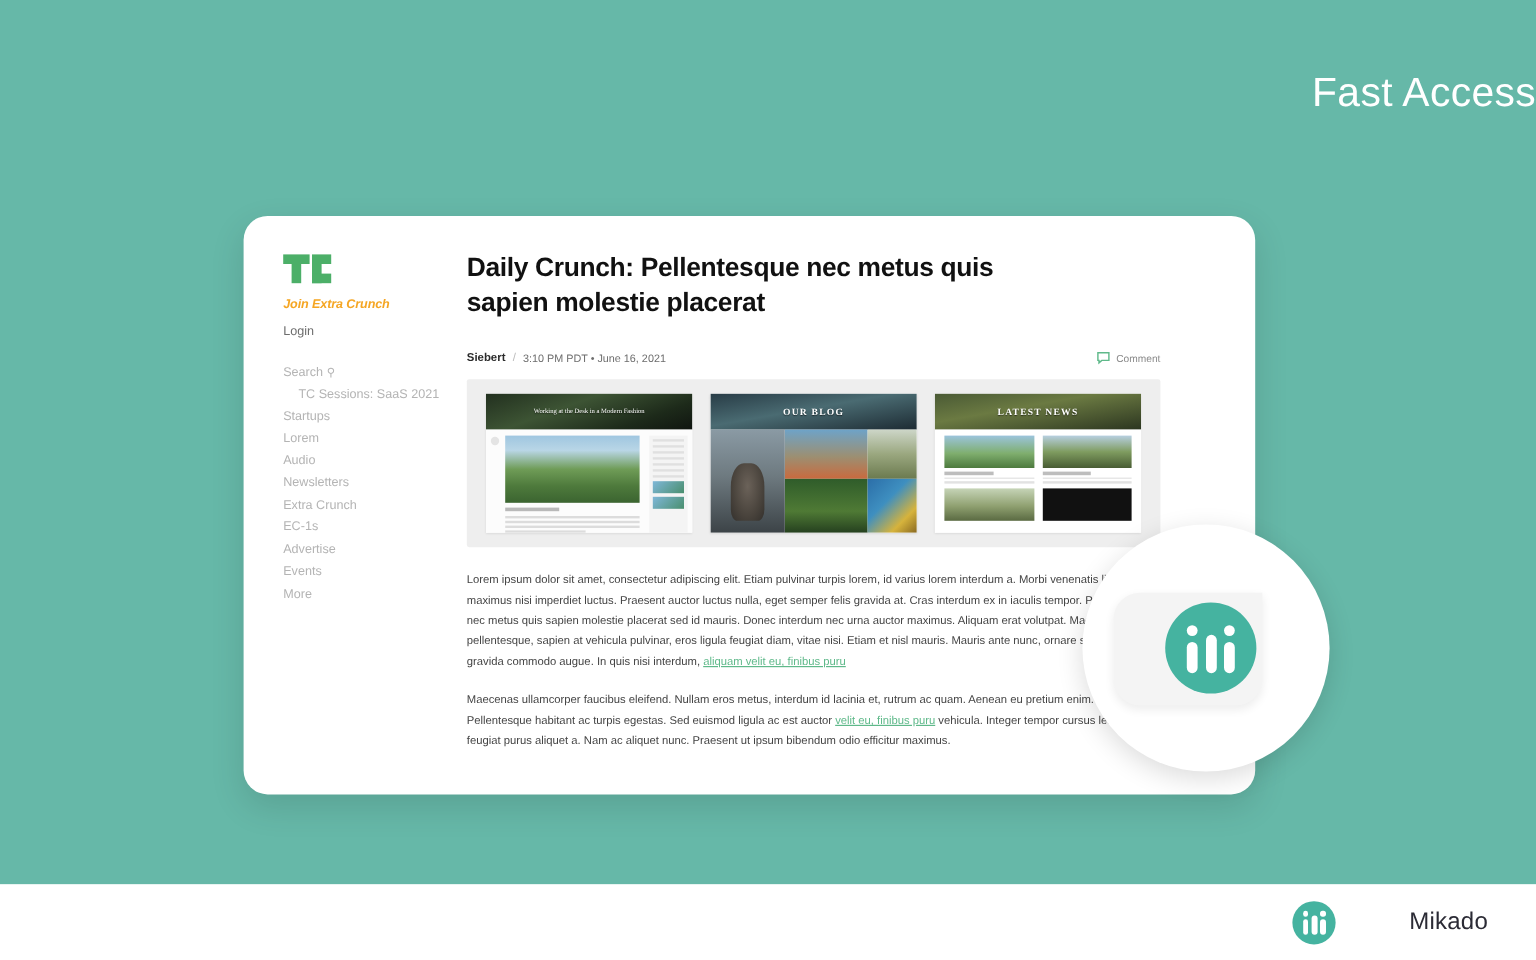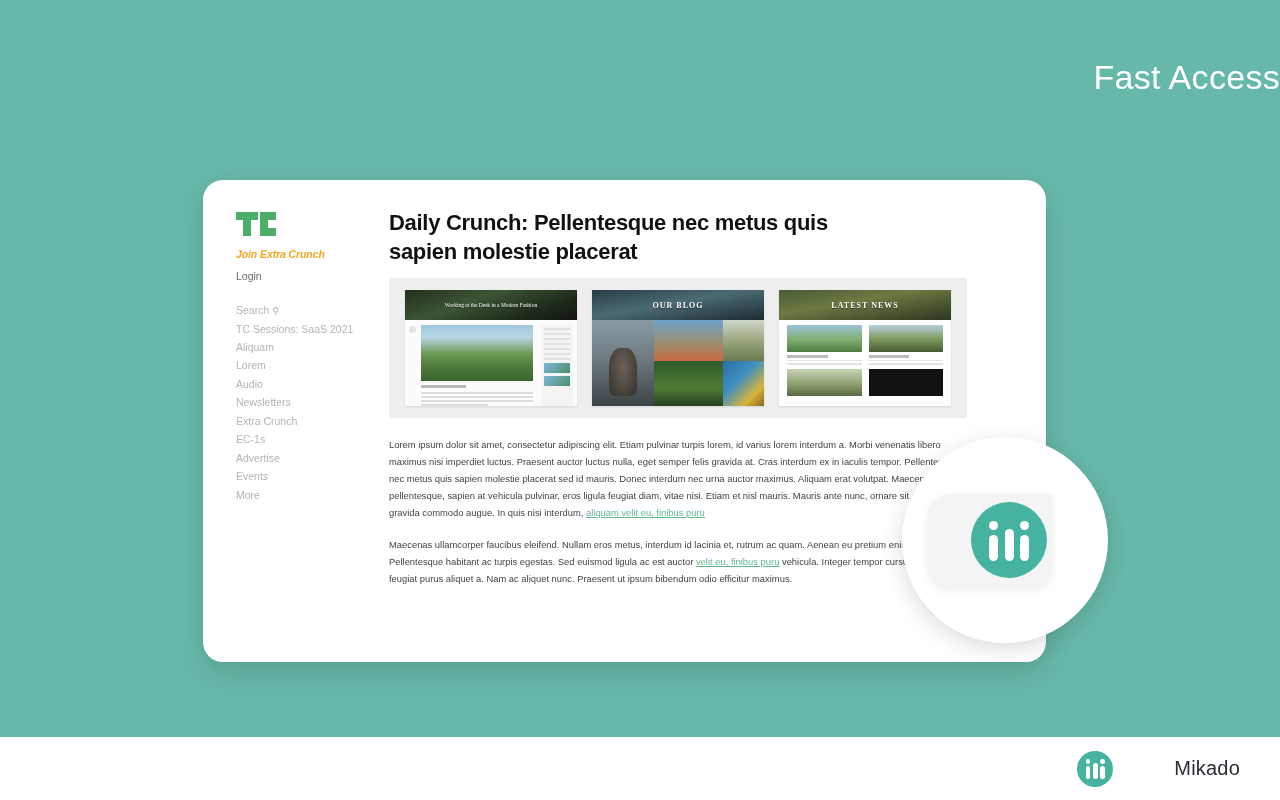--- a/index.html
+++ b/index.html
@@ -48,21 +48,21 @@
     font-size: 10.5px; font-weight: bold; color: #f5a623;
     font-style: italic; margin-bottom: 10px; letter-spacing: -0.1px;
   }
   .login-link { font-size: 10.5px; color: #6d6d6d; margin-bottom: 22px; }
 
   .nav-list { list-style: none; }
   .nav-list li {
     font-size: 10.5px; color: #b4b4b4; line-height: 13px;
     margin-bottom: 5.5px;
   }
-  .nav-list li.two-line { line-height: 12px; margin-bottom: 6px; }
+  .nav-list li.two-line { line-height: 12px; margin-bottom: 6px; text-align: right; }
   .search-glyph { font-size: 9.5px; }
 
   
   .article {
     position: absolute; left: 186px; top: 28px; right: 0; bottom: 0;
   }
   .article-title {
     font-size: 22px; line-height: 29px; font-weight: bold; color: #111;
     width: 500px; letter-spacing: -0.3px;
   }
@@ -216,35 +216,48 @@
       </div>
       <div class="join-link">Join Extra Crunch</div>
       <div class="login-link">Login</div>
 
       <ul class="nav-list">
         <li>
           <span>Search</span>
           <span class="search-glyph">⚲</span>
         </li>
         <li class="two-line">TC Sessions: SaaS 2021</li>
-        <li>Aliquam</li>
+        <li>Startups</li>
         <li>Lorem</li>
         <li>Audio</li>
         <li>Newsletters</li>
         <li>Extra Crunch</li>
         <li>EC-1s</li>
         <li>Advertise</li>
         <li>Events</li>
         <li>More</li>
       </ul>
     </div>
 
     <div class="article">
       <h1 class="article-title">Daily Crunch: Pellentesque nec metus quis sapien molestie placerat</h1>
 
+      <div class="byline-row">
+        <span class="byline-author">Siebert</span>
+        <span class="byline-sep">/</span>
+        <span class="byline-meta">3:10 PM PDT • June 16, 2021</span>
+        <span class="comment-chip">
+          <span>
+            <svg width="11" height="11" viewBox="0 0 12 12">
+              <path d="M1 1h10v7H4.5L2 10.2V8H1z" fill="none" stroke="#5fb98a" stroke-width="1.3"></path>
+            </svg>
+          </span>
+          <span class="comment-label">Comment</span>
+        </span>
+      </div>
 
       <div class="gallery">
 
         <div class="thumb">
           <div class="topbar t1-top">
             <div class="hero-txt">Working at the Desk in a Modern Fashion</div>
           </div>
           <div class="body">
             <div class="t1-side-ico"></div>
             <div class="t1-main"></div>

